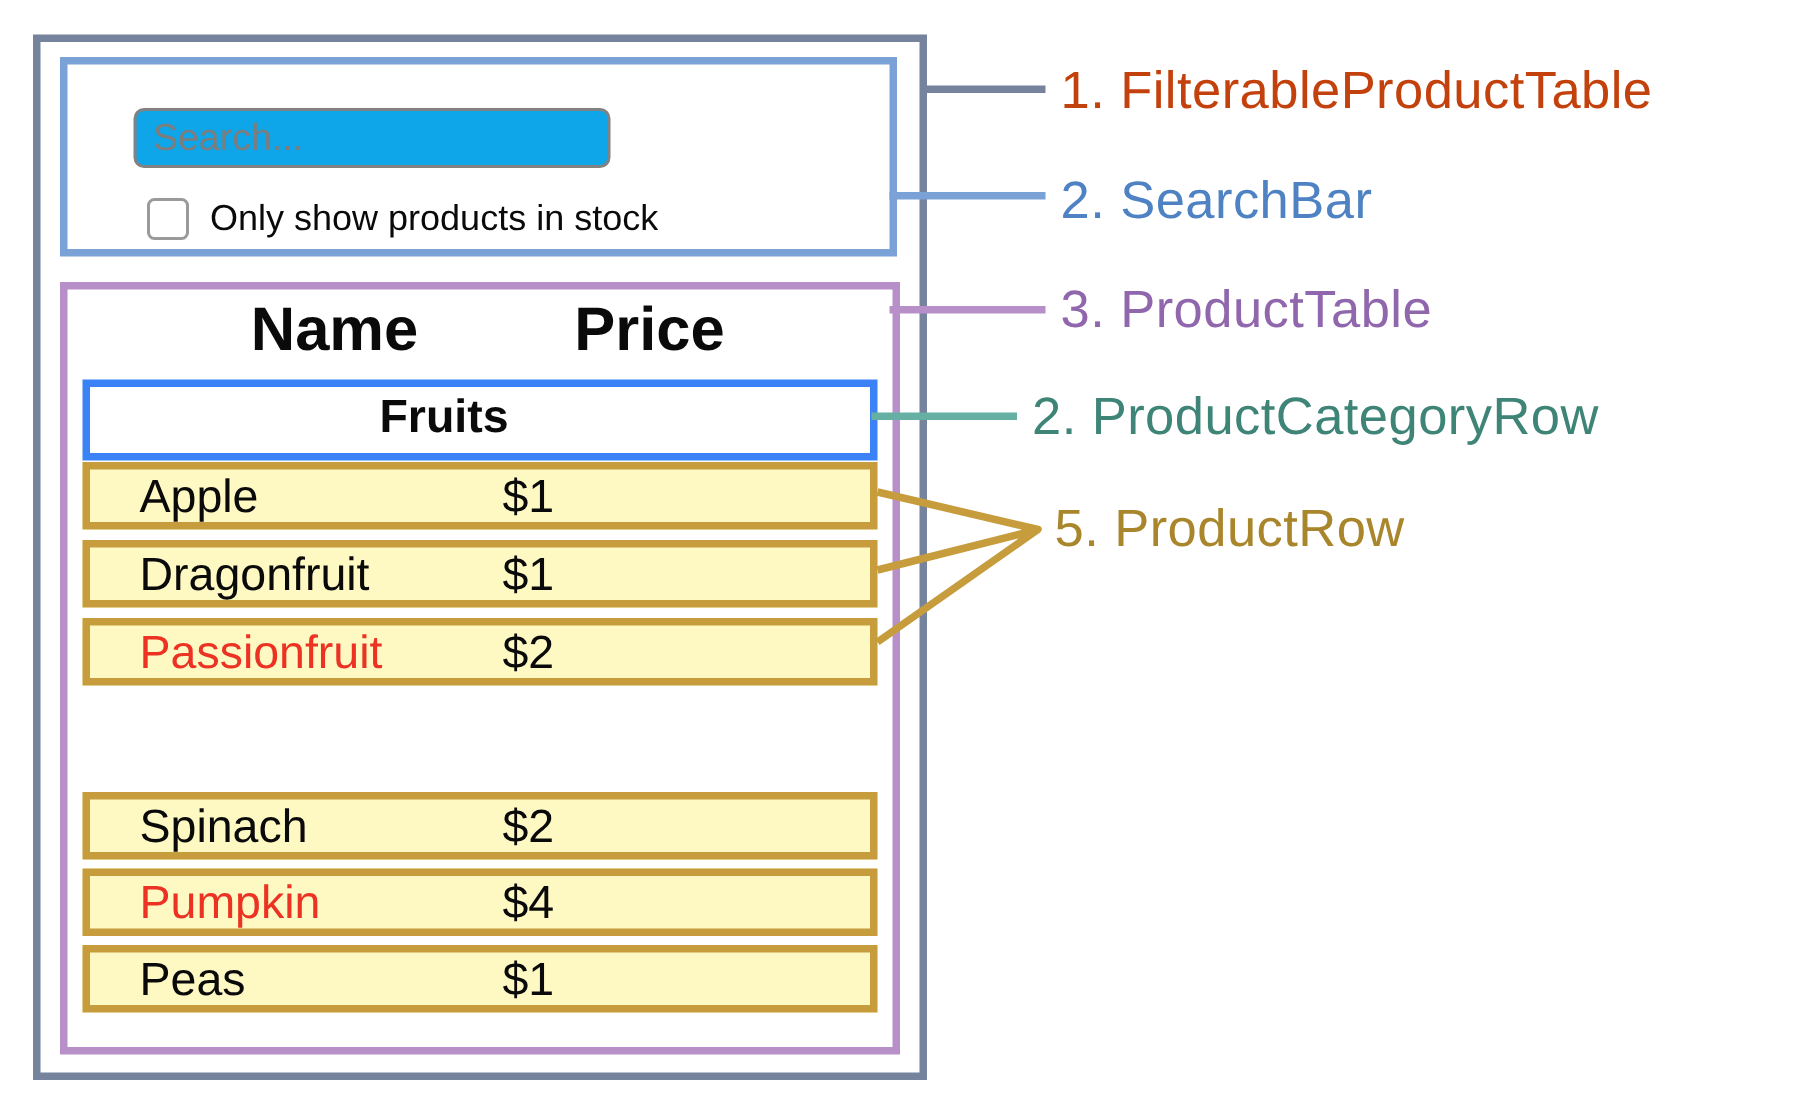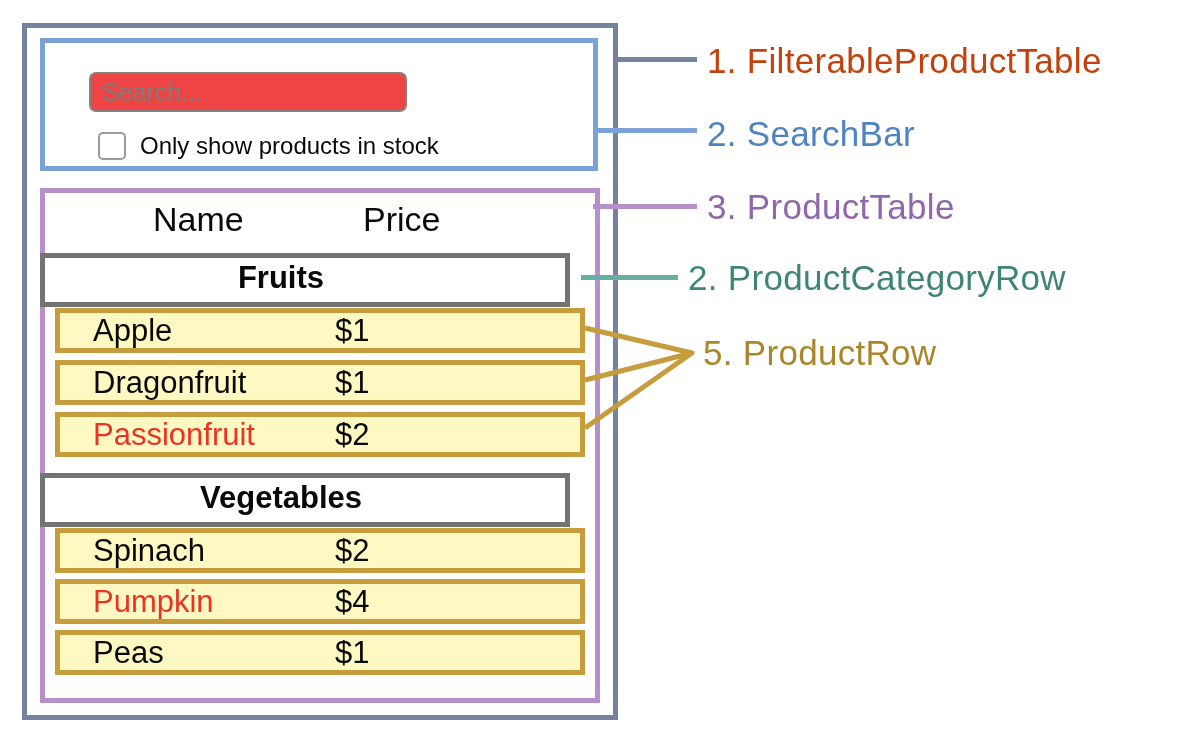--- a/index.html
+++ b/index.html
@@ -8,36 +8,36 @@
     font-family:"Liberation Sans", sans-serif;color:#0a0a0a;overflow:hidden;
   }
   .box{position:absolute;box-sizing:border-box;background:#ffffff;}
   .outer-box{left:22px;top:23px;width:596px;height:697px;border:5px solid #75839C;}
   .searchbar-box{left:40px;top:38px;width:558px;height:133px;border:5px solid #7AA2D6;}
   .producttable-box{left:40px;top:188px;width:560px;height:515px;border:5px solid #B790C9;}
 
   .search-input{
     position:absolute;left:89px;top:72px;width:318px;height:40px;box-sizing:border-box;
     border:2px solid #828282;border-radius:7px;padding:0 0 0 11px;
-    font-family:"Liberation Sans", sans-serif;font-size:25px;color:#333;background:#ef4444;outline:none;
+    font-family:"Liberation Sans", sans-serif;font-size:25px;color:#333;background:#0ea5e9;outline:none;
   }
   .search-input::placeholder{color:#7d7d7d;opacity:1;}
   .checkbox{
     position:absolute;left:98px;top:132px;width:28px;height:28px;box-sizing:border-box;
     border:2px solid #9a9a9a;border-radius:5px;background:#fff;cursor:pointer;
   }
   .stock-label{position:absolute;left:140px;top:129px;height:34px;line-height:34px;font-size:24px;}
 
   .col-header{position:absolute;top:196px;width:140px;height:46px;line-height:46px;
-    text-align:left;font-weight:normal;font-size:34px;}
+    text-align:center;font-weight:bold;font-size:41px;}
   .col-header.name{left:153px;}
   .col-header.price{left:363px;}
 
-  .category-box{position:absolute;left:40px;width:530px;height:54px;box-sizing:border-box;
-    border:5px solid #737373;background:#fff;}
+  .category-box{position:absolute;left:55px;width:530px;height:54px;box-sizing:border-box;
+    border:5px solid #3b82f6;background:#fff;}
   .category-box .cat-text{display:block;width:472px;line-height:39px;text-align:center;
     font-weight:bold;font-size:31px;}
 
   .row-box{position:absolute;left:55px;width:530px;height:45px;box-sizing:border-box;
     border:5px solid #C69C3D;background:#fef9c3;}
   .row-box .r-name{position:absolute;left:33px;top:0;height:35px;line-height:35px;font-size:31px;}
   .row-box .r-price{position:absolute;left:275px;top:0;height:35px;line-height:35px;font-size:31px;}
   .out-of-stock{color:#EC3323;}
 
   .cat-fruits{top:253px;}
@@ -89,23 +89,20 @@
   </div>
   <div class="row-box row-dragonfruit">
     <span class="r-name">Dragonfruit</span>
     <span class="r-price">$1</span>
   </div>
   <div class="row-box row-passionfruit">
     <span class="r-name out-of-stock">Passionfruit</span>
     <span class="r-price">$2</span>
   </div>
 
-  <div class="category-box cat-vegetables">
-    <span class="cat-text">Vegetables</span>
-  </div>
 
   <div class="row-box row-spinach">
     <span class="r-name">Spinach</span>
     <span class="r-price">$2</span>
   </div>
   <div class="row-box row-pumpkin">
     <span class="r-name out-of-stock">Pumpkin</span>
     <span class="r-price">$4</span>
   </div>
   <div class="row-box row-peas">

